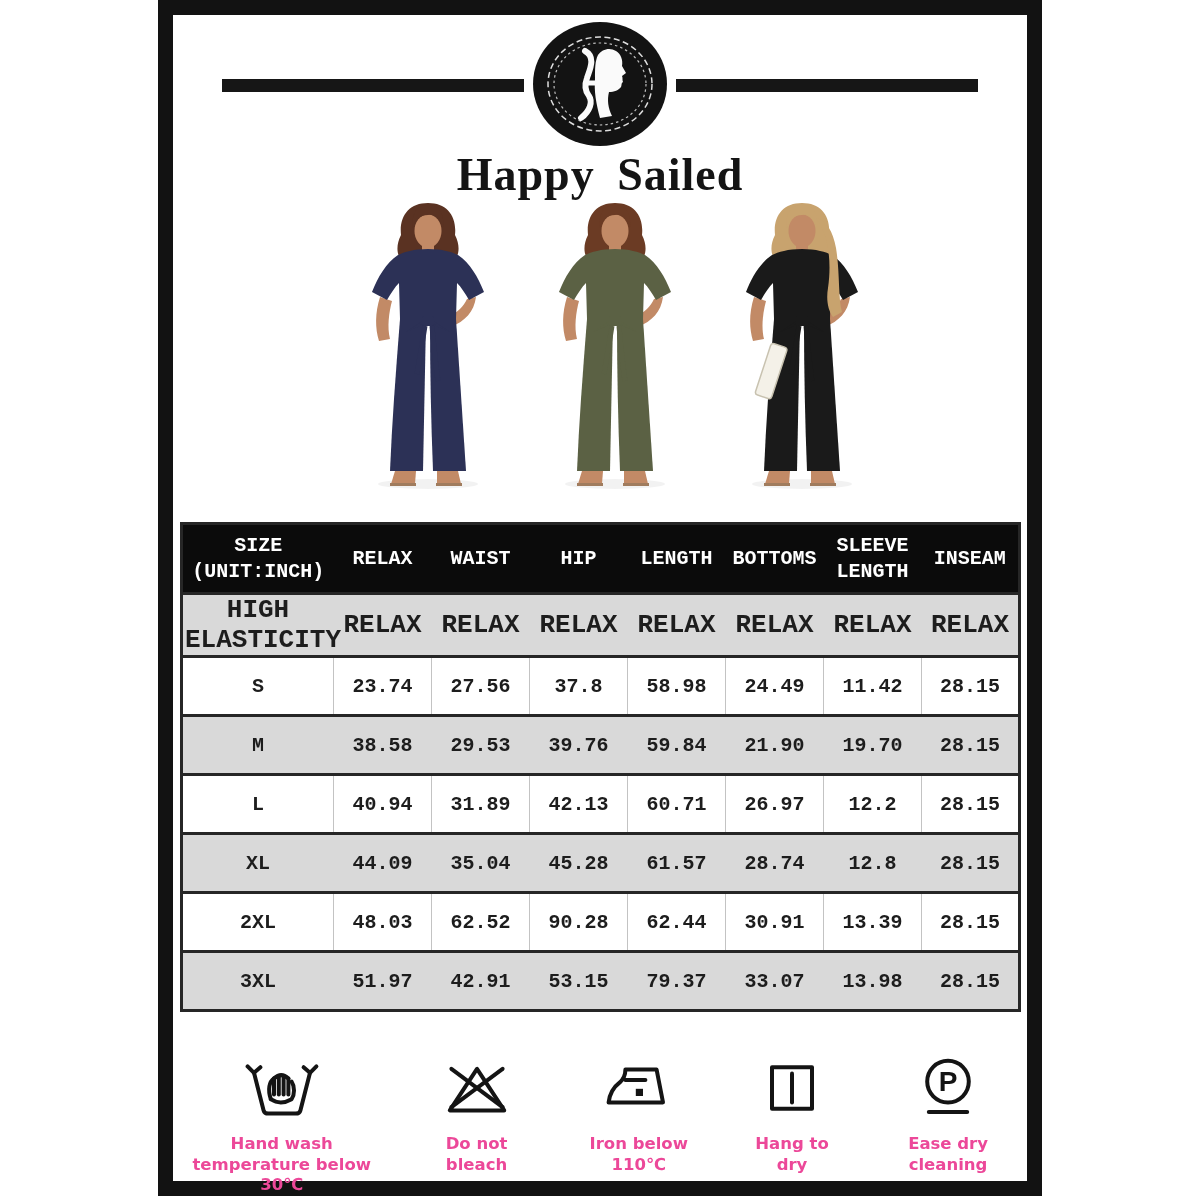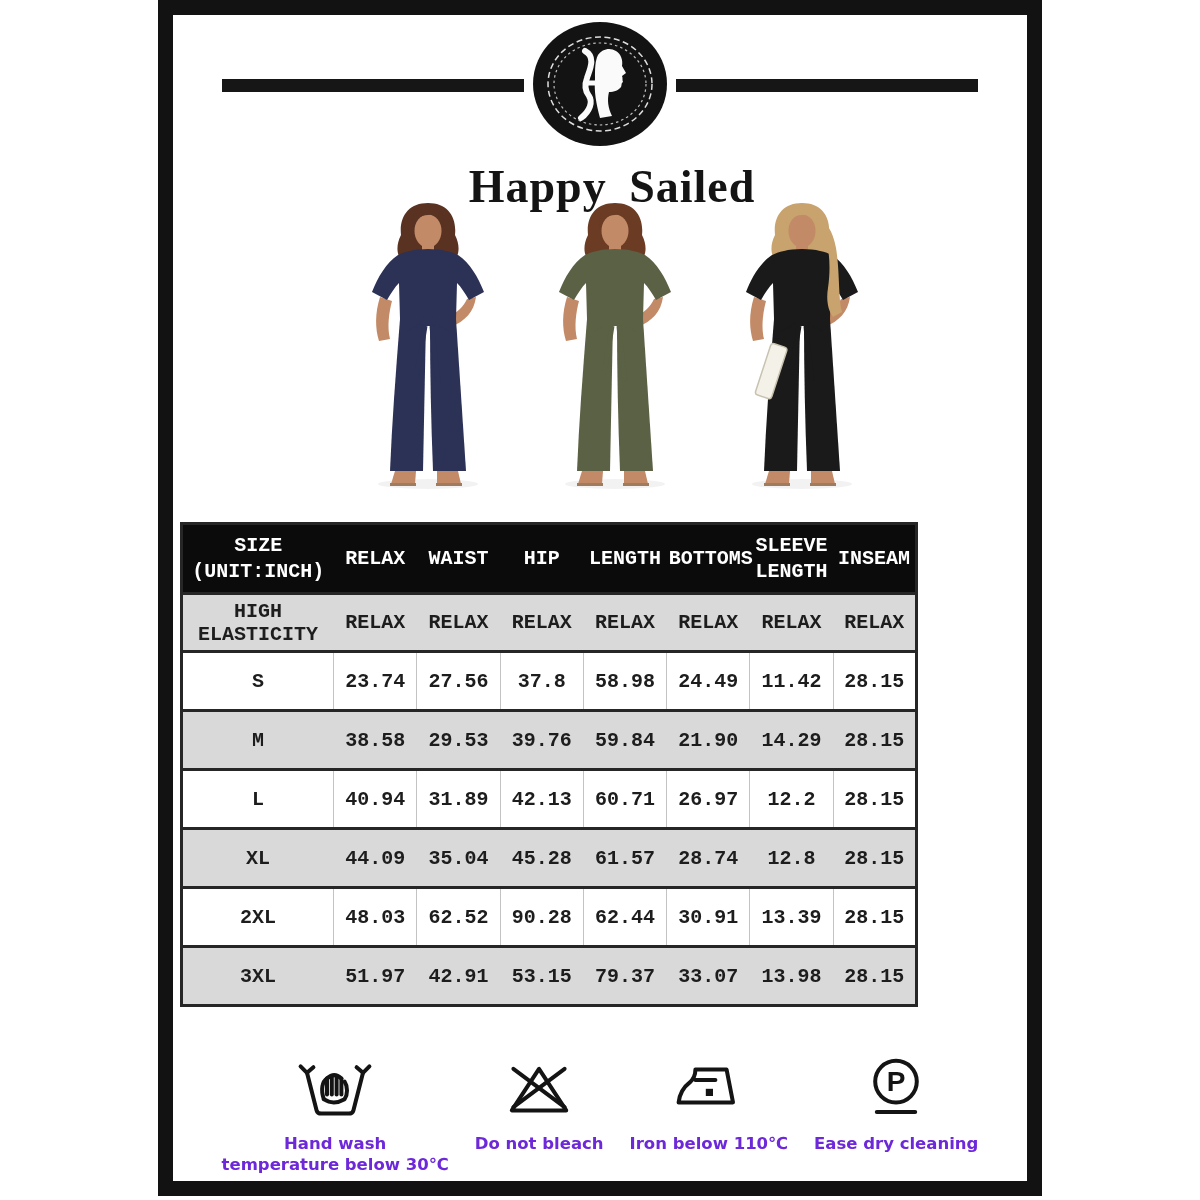--- a/index.html
+++ b/index.html
@@ -4,43 +4,43 @@
 <style>
   html,body{margin:0;padding:0;background:#ffffff;}
   .canvas{position:relative;width:1200px;height:1200px;background:#ffffff;overflow:hidden;
           font-family:"Liberation Sans",sans-serif;}
   .frame{position:absolute;left:158px;top:0;width:884px;height:1196px;
          border:15px solid #121212;box-sizing:border-box;background:#ffffff;}
   .rule{position:absolute;height:13px;background:#161616;}
   .rule-left{left:222px;top:79px;width:302px;}
   .rule-right{left:676px;top:79px;width:302px;}
   .logo{position:absolute;left:532px;top:21px;width:136px;height:126px;display:block;}
-  .brand-title{position:absolute;left:158px;top:148px;width:884px;margin:12px;text-align:center;
+  .brand-title{position:absolute;left:158px;top:148px;width:884px;margin:0;text-align:center;
        font-family:"Liberation Serif",serif;font-weight:700;font-size:46px;color:#141414;
        letter-spacing:1px;word-spacing:10px;}
   .model{position:absolute;top:200px;width:176px;height:292px;display:block;}
   .model-0{left:340px;} .model-1{left:527px;} .model-2{left:714px;}
 
-  table.size-chart{position:absolute;left:180px;top:522px;width:738px;border-collapse:collapse;
+  table.size-chart{position:absolute;left:180px;top:522px;width:841px;border-collapse:collapse;
        table-layout:fixed;border:3px solid #262626;
        font-family:"Liberation Mono","DejaVu Sans Mono",monospace;font-weight:bold;}
   .size-chart th,.size-chart td{text-align:center;vertical-align:middle;padding:0 2px;box-sizing:border-box;}
   .size-chart thead th{background:#0b0b0b;color:#ffffff;font-size:20px;line-height:1.3;height:70px;}
   .size-chart tbody td{font-size:20px;color:#1d1d1d;height:59px;
        border-top:3px solid #262626;border-right:1px solid #c3c3c3;background:#ffffff;}
   .size-chart tbody td:last-child{border-right:none;}
   .size-chart tr.alt td{background:#d9d9d9;border-right-color:transparent;}
-  .size-chart tr.relax td{height:58px;font-size:20px;}
+  .size-chart tr.relax td{height:58px;font-size:26px;}
 
   .care-row{position:absolute;left:174px;top:1048px;width:852px;display:flex;
        justify-content:center;align-items:flex-start;gap:26px;}
   .care-item{display:flex;flex-direction:column;align-items:center;}
   .care-item svg{width:80px;height:80px;display:block;}
   .care-label{margin-top:6px;font-family:"DejaVu Sans",sans-serif;font-weight:bold;
-       font-size:16.5px;color:#6d28d9;text-align:center;white-space:pre-line;line-height:1.25;}
+       font-size:16.5px;color:#ec4899;text-align:center;white-space:pre-line;line-height:1.25;}
   .icon-stroke{fill:none;stroke:#141414;stroke-width:5;stroke-linecap:round;stroke-linejoin:round;}
 </style>
 </head>
 <body>
 
 <svg width="0" height="0" style="position:absolute">
   <defs>
     <g id="fig">
       <ellipse cx="88" cy="284" rx="50" ry="5" fill="rgba(0,0,0,0.05)"></ellipse>
       <path fill="var(--hair)" d="M88,3 C69,3 59,16 61,35 C55,47 57,57 64,63 L112,63 C119,57 121,47 115,35 C117,16 107,3 88,3 Z"></path>
@@ -147,21 +147,21 @@
         <td>11.42</td>
         <td>28.15</td>
       </tr>
       <tr class="alt">
         <td>M</td>
         <td>38.58</td>
         <td>29.53</td>
         <td>39.76</td>
         <td>59.84</td>
         <td>21.90</td>
-        <td>14.29</td>
+        <td>19.70</td>
         <td>28.15</td>
       </tr>
       <tr>
         <td>L</td>
         <td>40.94</td>
         <td>31.89</td>
         <td>42.13</td>
         <td>60.71</td>
         <td>26.97</td>
         <td>12.2</td>
@@ -235,20 +235,29 @@
           <path d="M33,27 L72,27 L80,68 L12,68 Q14,52 26,43 Q33,37 33,27 Z"></path>
           <path d="M33,40 L58,40"></path>
         </g>
         <rect x="46" y="51" width="9" height="9" fill="#141414"></rect>
       </svg>
       <div class="care-label">Iron below 110℃</div>
     </div>
     <div class="care-item">
       <svg viewBox="0 0 100 100">
         <g class="icon-stroke">
+          <rect x="25" y="24" width="50" height="52"></rect>
+          <path d="M50,32 L50,68"></path>
+        </g>
+      </svg>
+      <div class="care-label">Hang to dry</div>
+    </div>
+    <div class="care-item">
+      <svg viewBox="0 0 100 100">
+        <g class="icon-stroke">
           <circle cx="50" cy="42" r="26"></circle>
           <path d="M26,80 L74,80"></path>
         </g>
         <text x="50" y="54" text-anchor="middle" font-size="35" font-weight="bold" fill="#141414" font-family="'Liberation Sans',sans-serif">P</text>
       </svg>
       <div class="care-label">Ease dry cleaning</div>
     </div>
   </div>
 </div>
 

